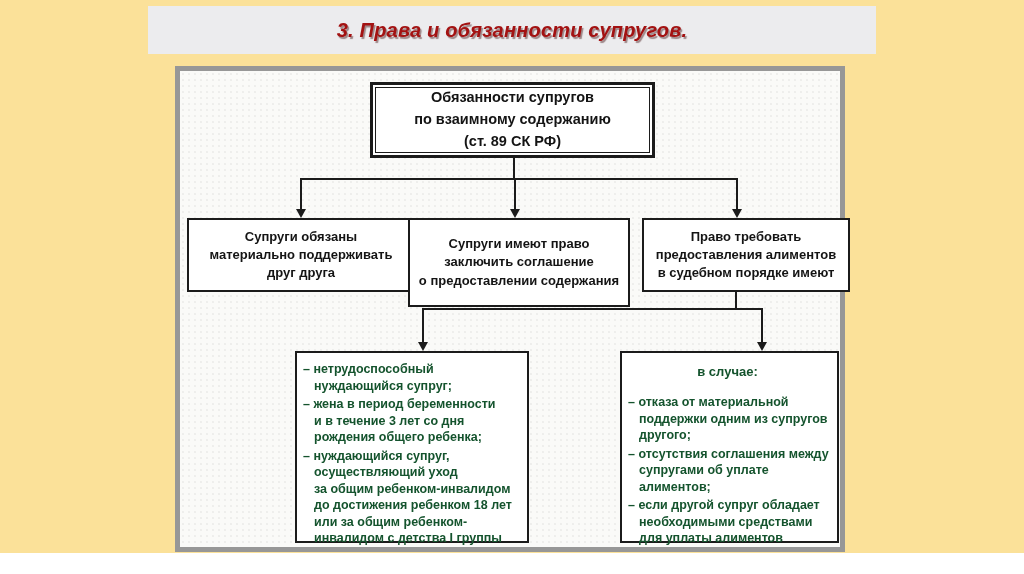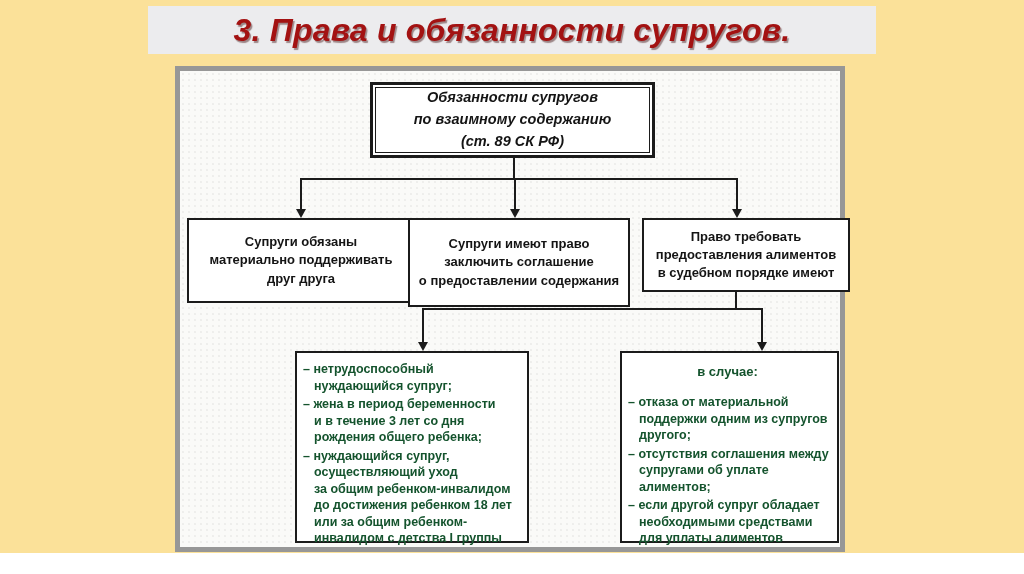--- a/index.html
+++ b/index.html
@@ -6,34 +6,34 @@
     --page_bg:#fbe199; --titlebar_bg:#ececee; --title_text:#a31212;
     --panel_bg:#fafaf8; --panel_border:#979797; --line:#1b1b1b; --bottom_strip:#ffffff;
   }
   *{margin:0;padding:0;box-sizing:border-box;}
   html,body{width:1024px;height:574px;overflow:hidden;}
   body{font-family:"Liberation Sans","DejaVu Sans",sans-serif;}
   .page{position:relative;width:1024px;height:574px;background:var(--page_bg);}
   .bottom-strip{position:absolute;left:0;top:553px;width:1024px;height:21px;background:var(--bottom_strip);}
   .title-bar{position:absolute;left:148px;top:6px;width:728px;height:48px;background:var(--titlebar_bg);
     display:flex;align-items:center;justify-content:center;}
-  .page-title{font-size:32px;font-weight:bold;font-style:italic;color:var(--title_text);
+  .page-title{font-size:20px;font-weight:bold;font-style:italic;color:var(--title_text);
     text-shadow:1.5px 1.5px 1px rgba(60,10,10,.45);letter-spacing:.2px;}
   .panel{position:absolute;left:175px;top:66px;width:670px;height:486px;
     border:5px solid var(--panel_border);background:var(--panel_bg);
     background-image:radial-gradient(circle, rgba(90,90,90,.07) 1px, transparent 1.3px);
     background-size:6px 6px;}
   .abs{position:absolute;}
   .hline{height:2px;background:var(--line);}
   .vline{width:2px;background:var(--line);}
   .arrowhead{width:0;height:0;border-left:5px solid transparent;border-right:5px solid transparent;
     border-top:9px solid var(--line);}
   .node{border:2px solid var(--line);background:#fff;display:flex;align-items:center;justify-content:center;
     text-align:center;font-weight:bold;color:#141414;}
-  .root-outer{border:3px solid var(--line);background:#fff;padding:2px;font-style:italic;}
+  .root-outer{border:3px solid var(--line);background:#fff;padding:2px;}
   .root-inner{border:1px solid var(--line);width:100%;height:100%;display:flex;align-items:center;justify-content:center;
     text-align:center;font-weight:bold;color:#141414;}
   .pre{white-space:pre-line;}
   .branch-text{font-size:13px;line-height:1.4;}
   .root-text{font-size:14.5px;line-height:1.5;}
   .list-box{border:2px solid var(--line);background:#fff;color:#14532d;font-weight:bold;
     font-size:12.5px;line-height:1.32;padding:8px 4px 6px 0;}
   .list-item{padding-left:17px;text-indent:-11px;white-space:pre-line;margin-bottom:2px;}
   .cond-header{text-align:center;font-size:13px;margin:2px 0 14px 0;}
 </style>
@@ -58,21 +58,21 @@
 
     <div class="abs vline" style="left:333px;top:87px;height:20px;"></div>
     <div class="abs hline" style="left:120px;top:107px;width:438px;"></div>
     <div class="abs vline" style="left:120px;top:107px;height:31px;"></div>
     <div class="abs vline" style="left:334px;top:107px;height:31px;"></div>
     <div class="abs vline" style="left:556px;top:107px;height:31px;"></div>
     <div class="abs arrowhead" style="left:116px;top:138px;"></div>
     <div class="abs arrowhead" style="left:330px;top:138px;"></div>
     <div class="abs arrowhead" style="left:552px;top:138px;"></div>
 
-    <div class="abs node branch-text pre" style="left:7px;top:147px;width:228px;height:85px;">Супруги обязаны
+    <div class="abs node branch-text pre" style="left:7px;top:147px;width:228px;height:74px;">Супруги обязаны
 материально поддерживать
 друг друга</div>
     <div class="abs node branch-text pre" style="left:228px;top:147px;width:222px;height:89px;">Супруги имеют право
 заключить соглашение
 о предоставлении содержания</div>
     <div class="abs node branch-text pre" style="left:462px;top:147px;width:208px;height:74px;">Право требовать
 предоставления алиментов
 в судебном порядке имеют</div>
 
     <div class="abs vline" style="left:555px;top:221px;height:16px;"></div>

